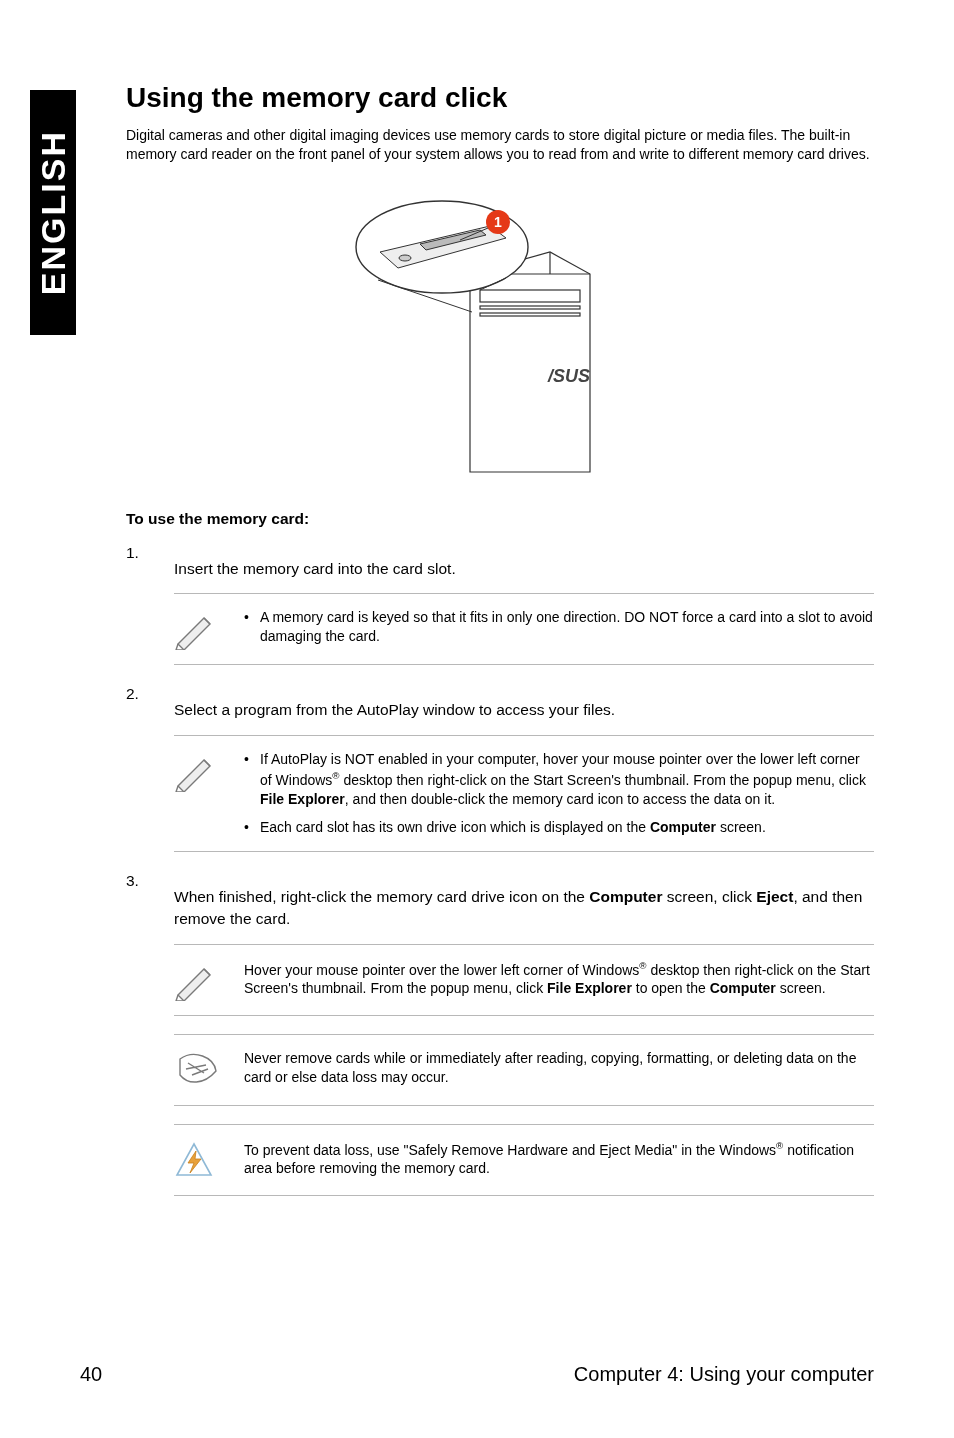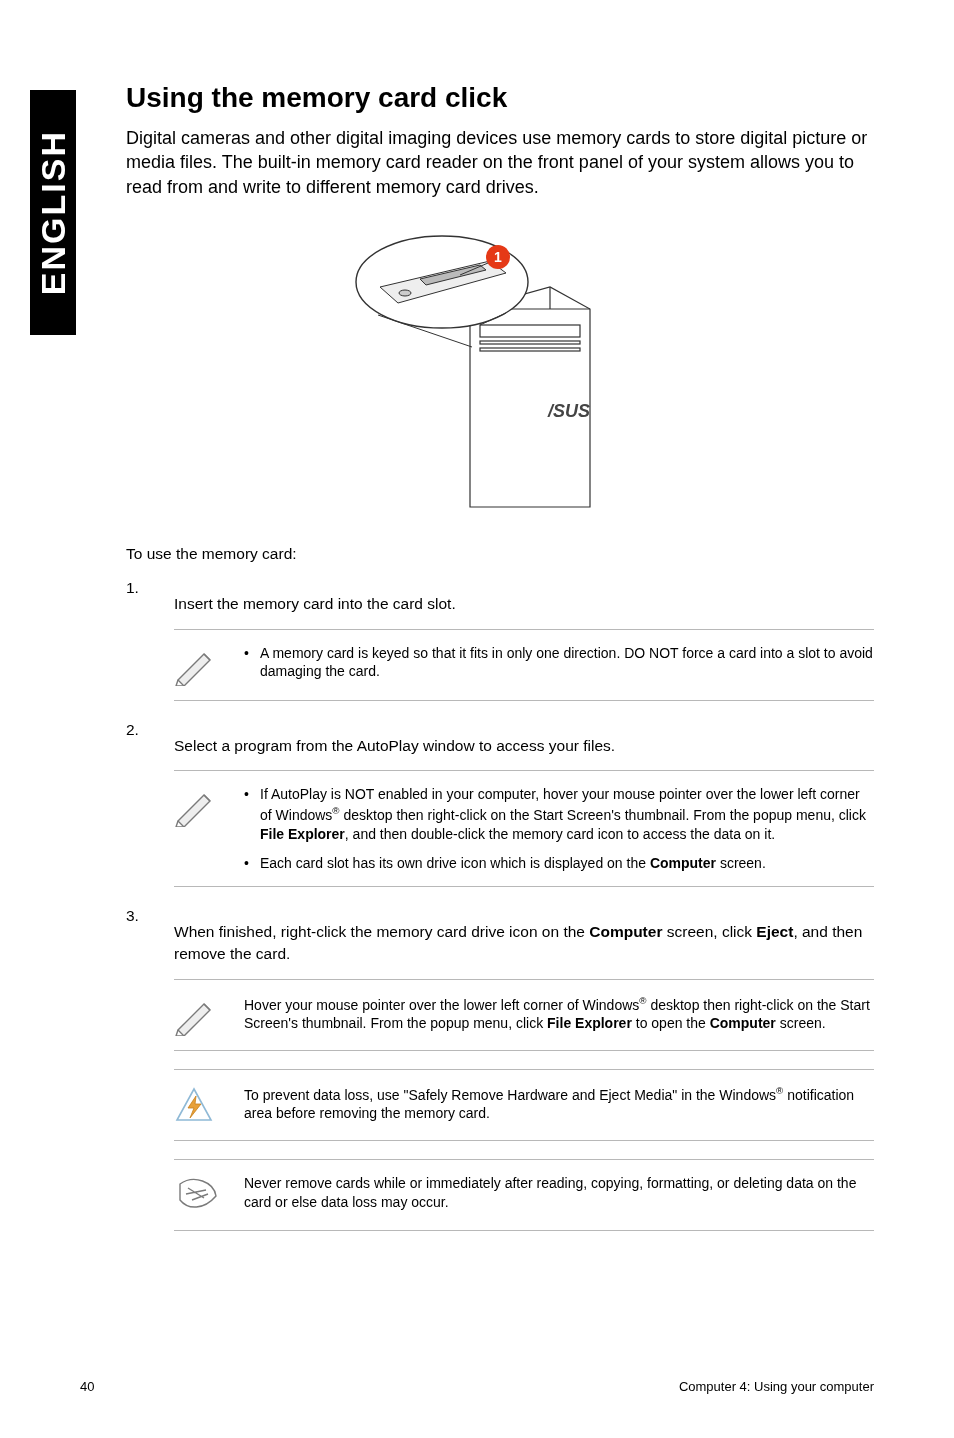--- a/index.html
+++ b/index.html
@@ -14,36 +14,36 @@
   }
   .side-tab span {
     color: #fff;
     font-weight: bold;
     font-size: 34px;
     letter-spacing: 2px;
     writing-mode: vertical-rl;
     transform: rotate(180deg);
   }
   h1 { font-size: 28px; font-weight: bold; margin-bottom: 12px; }
-  .intro { font-size: 18px; line-height: 1.35; margin-bottom: 18px; }
+  .intro { font-size: 14px; line-height: 1.35; margin-bottom: 18px; }
   .figure { width: 100%; display: flex; justify-content: center; margin: 8px 0 28px 0; }
   .figure svg { display: block; }
-  .subhead { font-weight: normal; font-size: 15.5px; margin: 4px 0 14px 0; }
+  .subhead { font-weight: bold; font-size: 15.5px; margin: 4px 0 14px 0; }
   ol.steps { list-style: none; counter-reset: step; }
   ol.steps > li { font-size: 15.5px; line-height: 1.4; margin-bottom: 14px; display: flex; }
   ol.steps > li .num { width: 48px; flex: 0 0 48px; }
   ol.steps > li .txt { flex: 1; margin-top: 16px; }
   .note { display: flex; margin: 6px 0 18px 48px; border-top: 1px solid #b8b8b8; border-bottom: 1px solid #b8b8b8; padding: 14px 0; }
   .note .icon-cell { width: 70px; flex: 0 0 70px; display: flex; align-items: flex-start; justify-content: flex-start; padding-top: 2px; }
   .note .body { flex: 1; font-size: 14px; line-height: 1.35; }
   .note .body ul { list-style: none; padding: 0; }
   .note .body ul li { position: relative; padding-left: 16px; margin-bottom: 10px; }
   .note .body ul li:last-child { margin-bottom: 0; }
   .note .body ul li::before { content: "•"; position: absolute; left: 0; top: 0; }
-  .footer { position: absolute; bottom: 44px; left: 80px; right: 80px; display: flex; justify-content: space-between; font-size: 13px; }
+  .footer { position: absolute; bottom: 52px; left: 80px; right: 80px; display: flex; justify-content: space-between; font-size: 20px; }
   sup { font-size: 0.7em; }
 </style>
 </head>
 <body>
 
 <div class="page">
 
   <div class="side-tab">
     <span>ENGLISH</span>
   </div>
@@ -159,40 +159,40 @@
         </g>
       </svg>
     </div>
     <div class="body">
       <span>Hover your mouse pointer over the lower left corner of Windows</span><sup>®</sup><span> desktop then right-click on the Start Screen's thumbnail. From the popup menu, click </span><b>File Explorer</b><span> to open the </span><b>Computer</b><span> screen.</span>
     </div>
   </div>
 
   <div class="note">
     <div class="icon-cell">
+      <svg width="48" height="40" viewBox="0 0 48 40">
+        <g stroke="#7a7a7a" stroke-width="1.4" fill="none">
+          <path d="M6 8 C20 -2 40 6 42 20 C30 34 14 34 6 24 Z"></path>
+          <path d="M14 12 L30 22 M12 18 L32 14 M18 24 L34 18"></path>
+        </g>
+      </svg>
+    </div>
+    <div class="body">Never remove cards while or immediately after reading, copying, formatting, or deleting data on the card or else data loss may occur.</div>
+  </div>
+
+  <div class="note">
+    <div class="icon-cell">
       <svg width="40" height="40" viewBox="0 0 40 40">
         <polygon points="20,3 37,34 3,34" fill="none" stroke="#8fb9d6" stroke-width="1.6"></polygon>
         <polygon points="22,10 14,22 20,22 16,32 27,18 21,18" fill="#e8a13a" stroke="#c77f1b" stroke-width="0.8"></polygon>
       </svg>
     </div>
     <div class="body">
       <span>To prevent data loss, use "Safely Remove Hardware and Eject Media" in the Windows</span><sup>®</sup><span> notification area before removing the memory card.</span>
     </div>
   </div>
 
-  <div class="note">
-    <div class="icon-cell">
-      <svg width="48" height="40" viewBox="0 0 48 40">
-        <g stroke="#7a7a7a" stroke-width="1.4" fill="none">
-          <path d="M6 8 C20 -2 40 6 42 20 C30 34 14 34 6 24 Z"></path>
-          <path d="M14 12 L30 22 M12 18 L32 14 M18 24 L34 18"></path>
-        </g>
-      </svg>
-    </div>
-    <div class="body">Never remove cards while or immediately after reading, copying, formatting, or deleting data on the card or else data loss may occur.</div>
-  </div>
-
   <div class="footer">
     <span>40</span>
     <span>Computer 4: Using your computer</span>
   </div>
 
 </div>
 
 </body></html>

